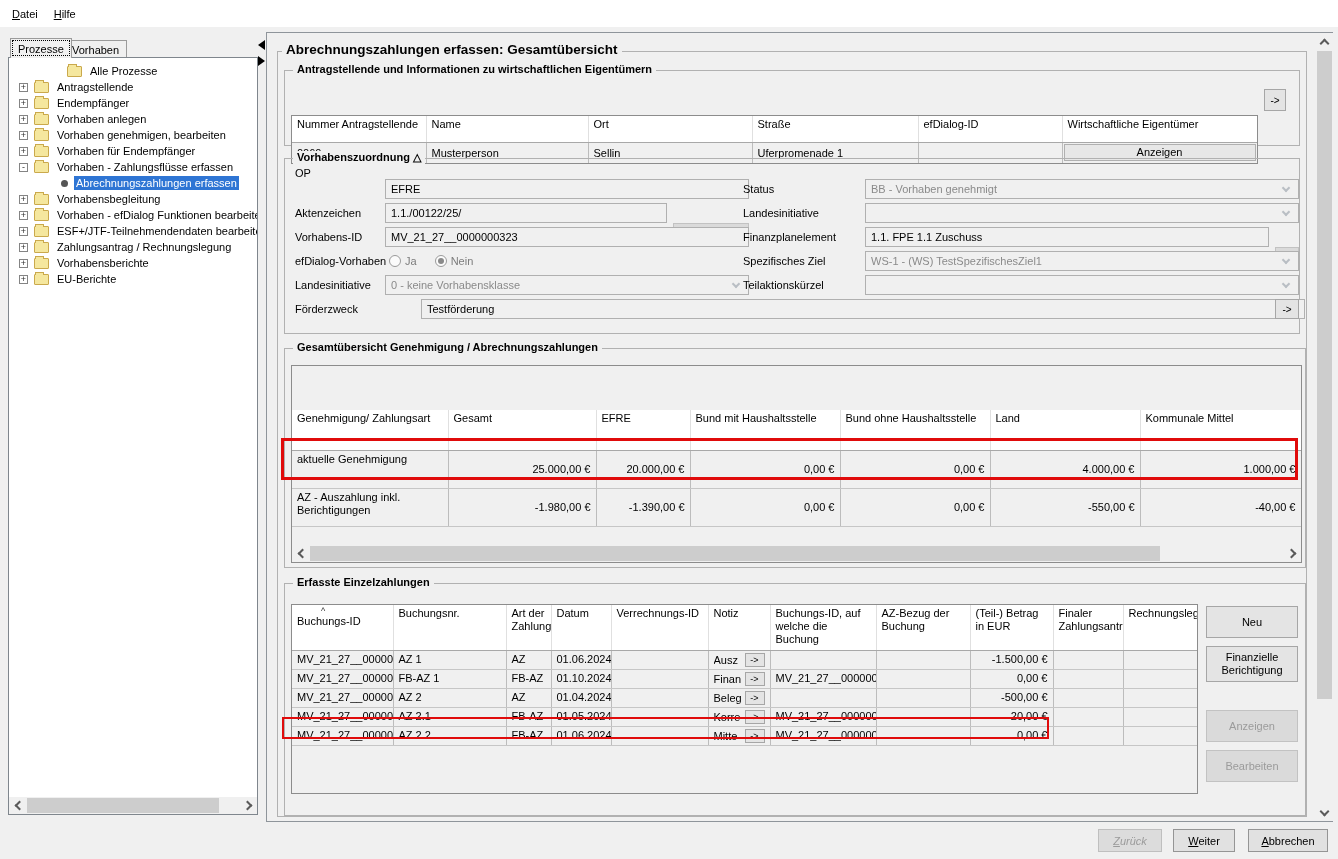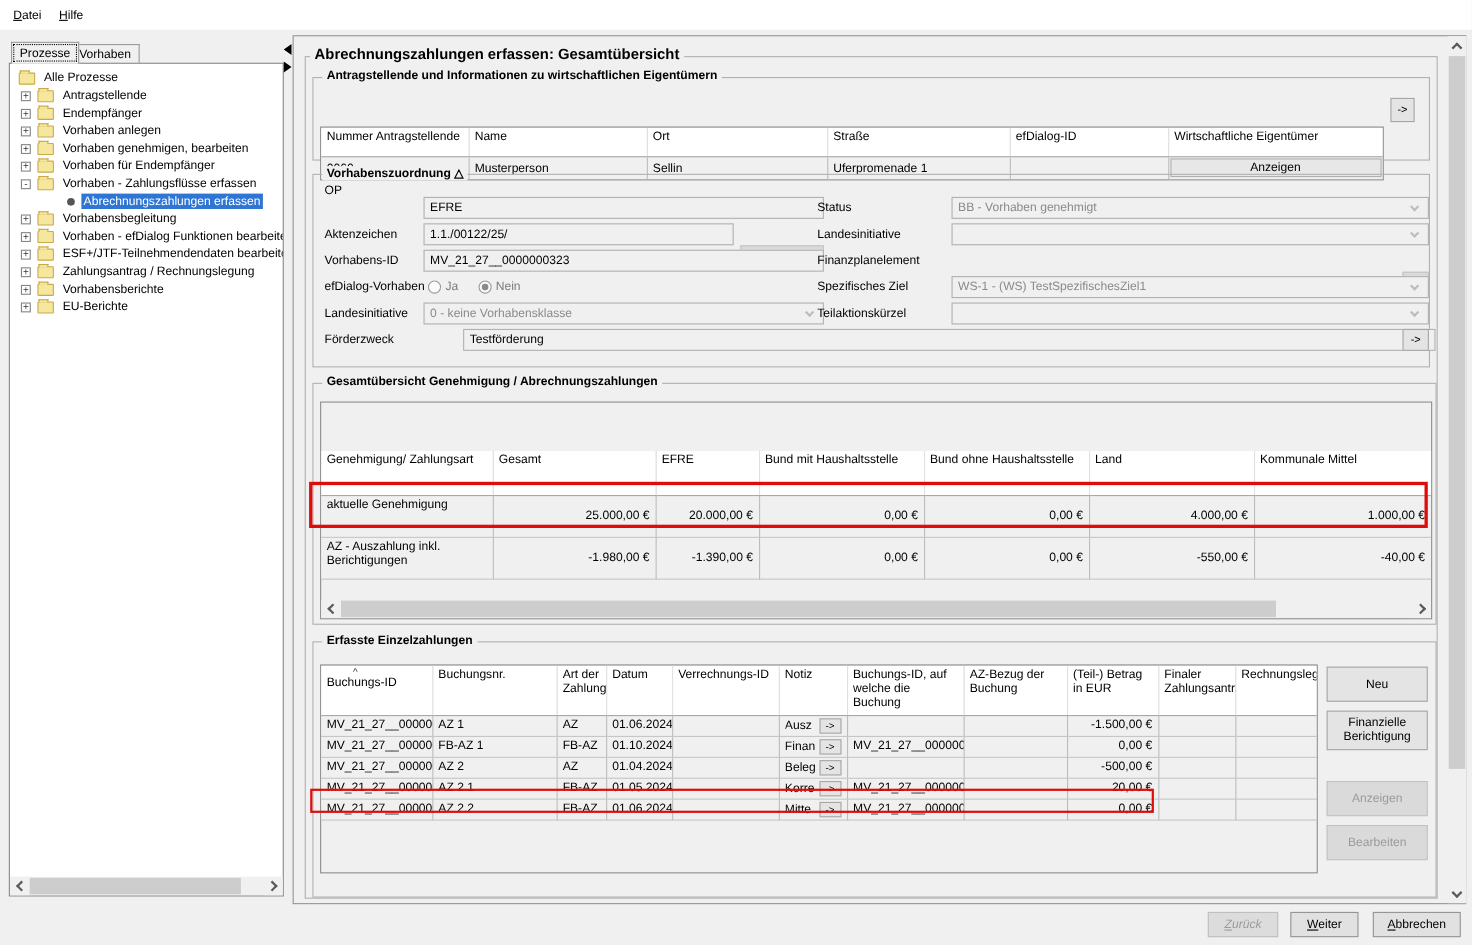--- a/index.html
+++ b/index.html
@@ -26,21 +26,21 @@
   .tab.active { top:0; height:20px; background:#f0f0f0; outline:1px dotted #000; outline-offset:-3px; z-index:3;align-items:center; }
   .treebox { position:absolute; left:0; top:19px; width:250px; height:758px; background:#ffffff; border:1px solid #7f868d; overflow:hidden; }
   .trow { height:16px; display:flex; align-items:center; white-space:nowrap; overflow:hidden; }
   .tree-pad { padding-top:5px; }
   .expander { width:9px; height:9px; border:1px solid #848484; background:#fff; font-size:9px; line-height:7px; text-align:center; color:#333; flex:0 0 9px; margin-right:6px; }
   .folder { width:15px; height:11px; background:#f5e79e; border:1px solid #caa94c; border-radius:1px; position:relative; flex:0 0 15px; margin-right:6px; }
   .folder::before { content:""; position:absolute; left:0; top:-3px; width:7px; height:2px; background:#f5e79e; border:1px solid #caa94c; border-bottom:none; }
   .bullet { width:7px; height:7px; border-radius:50%; background:#555; flex:0 0 7px; margin-right:6px; }
   .tlabel { padding:1px 2px; }
   .tlabel.selected { background:#2e75d4; color:#fff; }
-  .lvl0 { padding-left:8px; }
+  .lvl0 { padding-left:22px;margin-left:36px; }
   .lvl1 { padding-left:10px; }
   .lvl2 { padding-left:52px; }
 
   
   .sb { background:#f0f0f0; }
   .sb-btn { position:absolute; width:17px; height:17px; background:#f0f0f0; display:flex; align-items:center; justify-content:center; }
   .sb-thumb { position:absolute; background:#cdcdcd; }
   .chev { display:inline-block; width:7px; height:7px; border-left:2px solid #5a5a5a; border-bottom:2px solid #5a5a5a; }
   .chev.l { transform:rotate(45deg); margin-left:3px; }
   .chev.r { transform:rotate(225deg); margin-right:3px; }
@@ -283,20 +283,21 @@
 
       <div class="flabel" style="left:458px;top:20px;">Status</div>
       <div class="field disabled" style="left:580px;top:20px;width:434px;">BB - Vorhaben genehmigt</div>
       <div class="dd-chev" style="left:998px;top:26px;"></div>
 
       <div class="flabel" style="left:458px;top:44px;">Landesinitiative</div>
       <div class="field disabled" style="left:580px;top:44px;width:434px;"></div>
       <div class="dd-chev" style="left:998px;top:50px;"></div>
 
       <div class="flabel" style="left:458px;top:68px;">Finanzplanelement</div>
+      <div class="field" style="left:580px;top:68px;width:404px;">1.1. FPE 1.1 Zuschuss</div>
       <div class="btn mini disabled abs" style="left:990px;top:68px;width:24px;height:20px;">-&gt;</div>
 
       <div class="flabel" style="left:458px;top:92px;">Spezifisches Ziel</div>
       <div class="field disabled" style="left:580px;top:92px;width:434px;">WS-1 - (WS) TestSpezifischesZiel1</div>
       <div class="dd-chev" style="left:998px;top:98px;"></div>
 
       <div class="flabel" style="left:458px;top:116px;">Teilaktionskürzel</div>
       <div class="field disabled" style="left:580px;top:116px;width:434px;"></div>
       <div class="dd-chev" style="left:998px;top:122px;"></div>
     </div>

